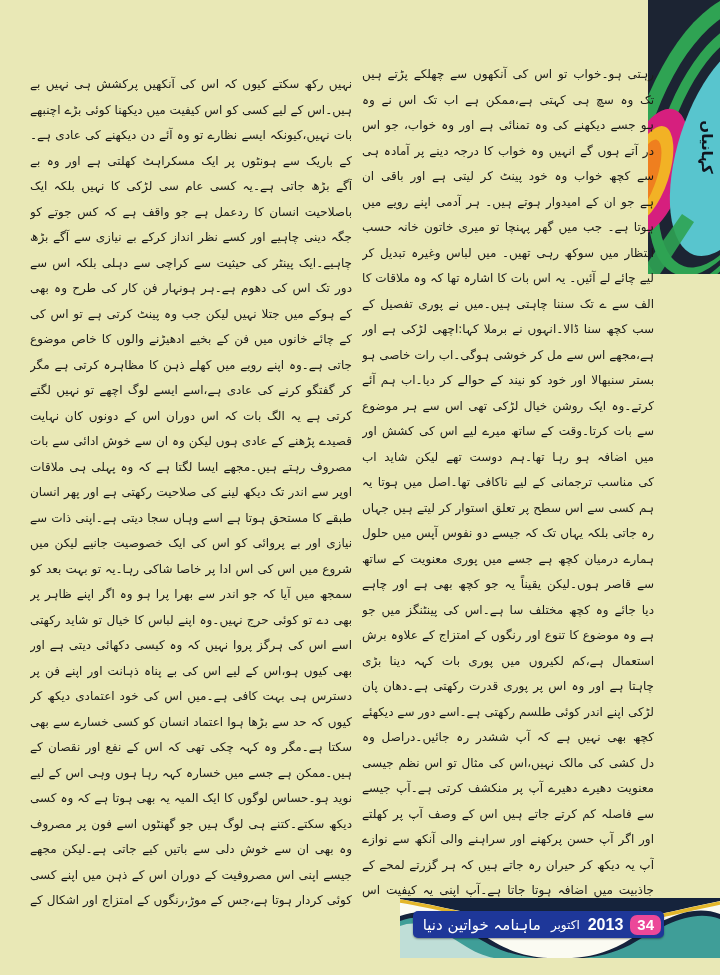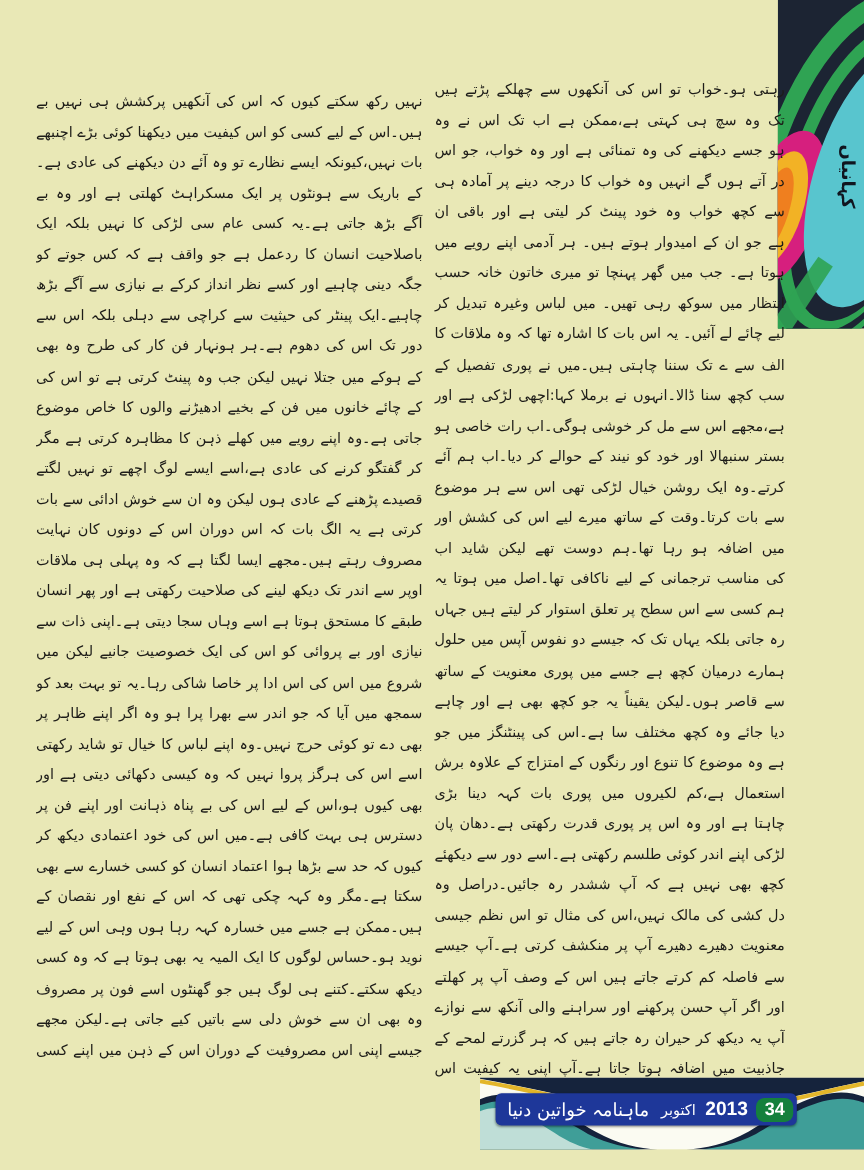--- a/index.html
+++ b/index.html
@@ -64,21 +64,21 @@
     position:absolute;top:13px;right:56px;
     height:27px;
     background:#1e3799;
     border-radius:5px;
     display:flex;align-items:center;
     direction:rtl;
     padding:0 3px 0 10px;
     box-shadow:0 1px 2px rgba(0,0,0,.4);
   }
   .page-badge{
-    background:#15803d;
+    background:#ec4899;
     color:#fff;font-weight:bold;
     font-size:15px;
     border-radius:7px;
     padding:1px 7px 2px 7px;
     margin-left:7px;
     font-family:"Liberation Sans",sans-serif;
   }
   .footer-year{
     color:#fff;font-weight:bold;font-size:16px;
     font-family:"Liberation Sans",sans-serif;
@@ -163,39 +163,40 @@
         <div class="text-line">کے باریک سے ہونٹوں پر ایک مسکراہٹ کھلتی ہے اور وہ بے نیازی سے</div>
         <div class="text-line">آگے بڑھ جاتی ہے۔یہ کسی عام سی لڑکی کا نہیں بلکہ ایک منفرد اور</div>
         <div class="text-line">باصلاحیت انسان کا ردعمل ہے جو واقف ہے کہ کس جوتے کو کس پیر میں</div>
         <div class="text-line">جگہ دینی چاہیے اور کسے نظر انداز کرکے بے نیازی سے آگے بڑھ جانا</div>
         <div class="text-line">چاہیے۔ایک پینٹر کی حیثیت سے کراچی سے دہلی بلکہ اس سے بھی دور</div>
         <div class="text-line">دور تک اس کی دھوم ہے۔ہر ہونہار فن کار کی طرح وہ بھی رنگ کاری</div>
         <div class="text-line">کے ہوکے میں جتلا نہیں لیکن جب وہ پینٹ کرتی ہے تو اس کی تخلیق شہر</div>
         <div class="text-line">کے چائے خانوں میں فن کے بخیے ادھیڑنے والوں کا خاص موضوع بن</div>
         <div class="text-line">جاتی ہے۔وہ اپنے رویے میں کھلے ذہن کا مظاہرہ کرتی ہے مگر ناپ تول</div>
         <div class="text-line">کر گفتگو کرنے کی عادی ہے،اسے ایسے لوگ اچھے تو نہیں لگتے جو اپنے</div>
+        <div class="text-line">کرتی ہے یہ الگ بات کہ اس دوران اس کے دونوں کان نہایت</div>
         <div class="text-line">قصیدے پڑھنے کے عادی ہوں لیکن وہ ان سے خوش ادائی سے بات</div>
-        <div class="text-line">کرتی ہے یہ الگ بات کہ اس دوران اس کے دونوں کان نہایت</div>
         <div class="text-line">مصروف رہتے ہیں۔مجھے ایسا لگتا ہے کہ وہ پہلی ہی ملاقات میں آدمی کو</div>
         <div class="text-line">اوپر سے اندر تک دیکھ لینے کی صلاحیت رکھتی ہے اور پھر انسان جس</div>
         <div class="text-line">طبقے کا مستحق ہوتا ہے اسے وہاں سجا دیتی ہے۔اپنی ذات سے بے</div>
         <div class="text-line">نیازی اور بے پروائی کو اس کی ایک خصوصیت جانیے لیکن میں شروع</div>
         <div class="text-line">شروع میں اس کی اس ادا پر خاصا شاکی رہا۔یہ تو بہت بعد کو جا کر میری</div>
         <div class="text-line">سمجھ میں آیا کہ جو اندر سے بھرا پرا ہو وہ اگر اپنے ظاہر پر زیادہ توجہ نہ</div>
         <div class="text-line">بھی دے تو کوئی حرج نہیں۔وہ اپنے لباس کا خیال تو شاید رکھتی ہے لیکن</div>
         <div class="text-line">اسے اس کی ہرگز پروا نہیں کہ وہ کیسی دکھائی دیتی ہے اور اسے اس کی فکر</div>
         <div class="text-line">بھی کیوں ہو،اس کے لیے اس کی بے پناہ ذہانت اور اپنے فن پر مکمل</div>
         <div class="text-line">دسترس ہی بہت کافی ہے۔میں اس کی خود اعتمادی دیکھ کر ڈر جاتا ہوں</div>
         <div class="text-line">کیوں کہ حد سے بڑھا ہوا اعتماد انسان کو کسی خسارے سے بھی دوچار کر</div>
         <div class="text-line">سکتا ہے۔مگر وہ کہہ چکی تھی کہ اس کے نفع اور نقصان کے پیمانے الگ</div>
         <div class="text-line">ہیں۔ممکن ہے جسے میں خسارہ کہہ رہا ہوں وہی اس کے لیے کامیابی کی</div>
         <div class="text-line">نوید ہو۔حساس لوگوں کا ایک المیہ یہ بھی ہوتا ہے کہ وہ کسی کو افسردہ نہیں</div>
         <div class="text-line">دیکھ سکتے۔کتنے ہی لوگ ہیں جو گھنٹوں اسے فون پر مصروف رکھتے ہیں،</div>
         <div class="text-line">وہ بھی ان سے خوش دلی سے باتیں کیے جاتی ہے۔لیکن مجھے گمان سا ہے</div>
         <div class="text-line">جیسے اپنی اس مصروفیت کے دوران اس کے ذہن میں اپنے کسی شہکار کا</div>
+        <div class="text-line">کوئی کردار ہوتا ہے،جس کے موڑ،رنگوں کے امتزاج اور اشکال کے</div>
       </div>
   </div>
 
   <div class="footer-art">
     <svg width="320" height="60" viewBox="0 0 320 60">
       <rect x="0" y="0" width="320" height="60" fill="#fbfbf2"></rect>
 
       <path d="M0,0 L320,0 L320,3 C270,13 215,29 163,29 C118,29 68,13 0,1 Z" fill="#15233c"></path>
       <path d="M0,3 C68,15 118,31 163,31 C215,31 270,15 320,5" fill="none" stroke="#e3b62a" stroke-width="3.5"></path>
 

